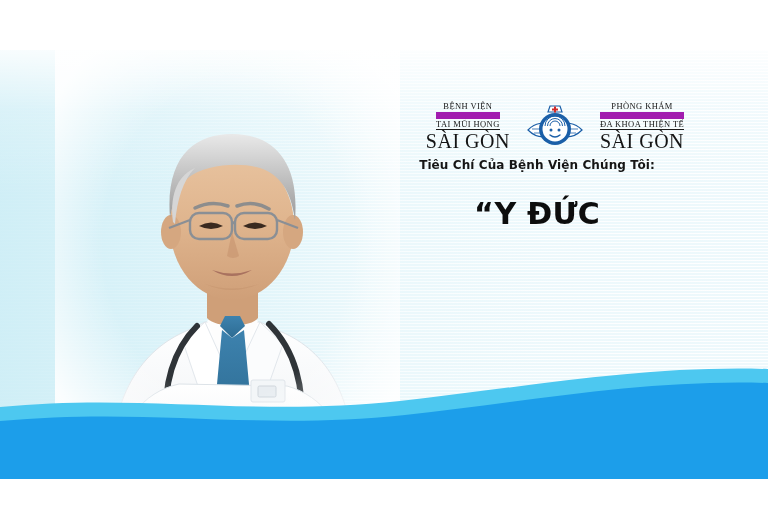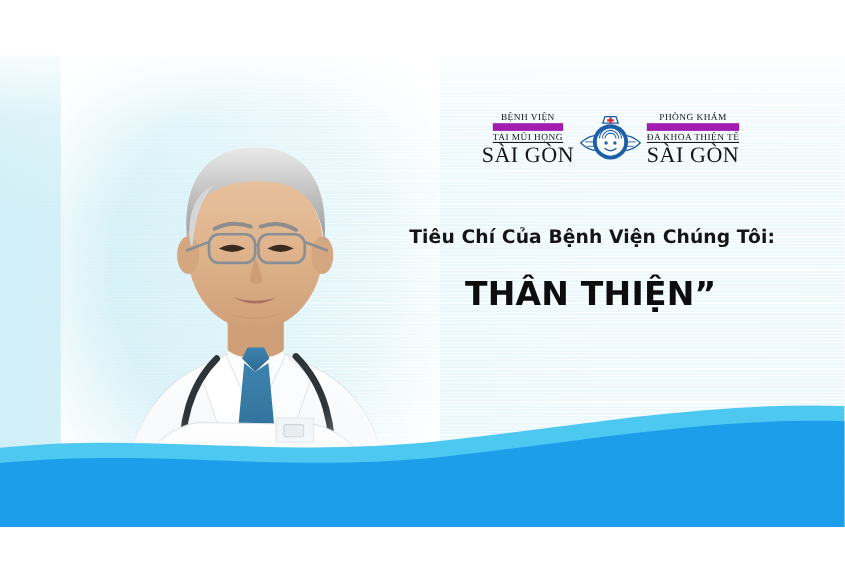--- a/index.html
+++ b/index.html
@@ -72,21 +72,21 @@
     width: 262px;
     height: 82px;
     display: flex;
     flex-direction: column;
     align-items: center;
   }
   .logo-row {
     display: flex;
     align-items: center;
     justify-content: center;
-    gap: 4px;
+    gap: 16px;
     height: 58px;
     margin-top: 44px;
   }
   .logo-words {
     display: flex;
     flex-direction: column;
     align-items: center;
     line-height: 1;
     font-family: "Liberation Serif", serif;
     color: #141414;
@@ -126,25 +126,24 @@
   .copy {
     position: absolute;
     left: 372px;
     top: 108px;
     width: 330px;
     text-align: center;
   }
   .kicker {
     font-family: "DejaVu Sans", sans-serif;
     font-weight: 700;
-    font-size: 17px;
+    font-size: 12px;
     color: #151515;
     letter-spacing: 0.1px;
     white-space: nowrap;
-    margin-top: 48px;
   }
   .slogan {
     margin-top: 22px;
     font-family: "DejaVu Sans", sans-serif;
     font-weight: 700;
     font-size: 30px;
     line-height: 1.30;
     color: #0d0d0d;
     letter-spacing: 0.2px;
   }
@@ -306,21 +305,21 @@
           <span class="w2">ĐA KHOA THIỆN TẾ</span>
           <span class="w3">SÀI GÒN</span>
         </div>
       </div>
 
     </div>
 
     <div class="copy">
       <div class="kicker">Tiêu Chí Của Bệnh Viện Chúng Tôi:</div>
       <div class="slogan">
-        <span class="l">THÂN THIỆN”</span>
+        <span class="l">“Y ĐỨC</span>
       </div>
     </div>
 
     <div class="waves">
       <svg viewBox="0 0 768 120" preserveAspectRatio="none" xmlns="http://www.w3.org/2000/svg" aria-hidden="true">
         <path d="M0 48 C140 34 250 58 400 42 C520 29 640 6 768 10 L768 120 L0 120 Z" fill="#4DC8F0"></path>
         <path d="M0 62 C150 48 255 72 405 56 C525 43 645 20 768 24 L768 120 L0 120 Z" fill="#1C9EEA"></path>
       </svg>
     </div>
 

